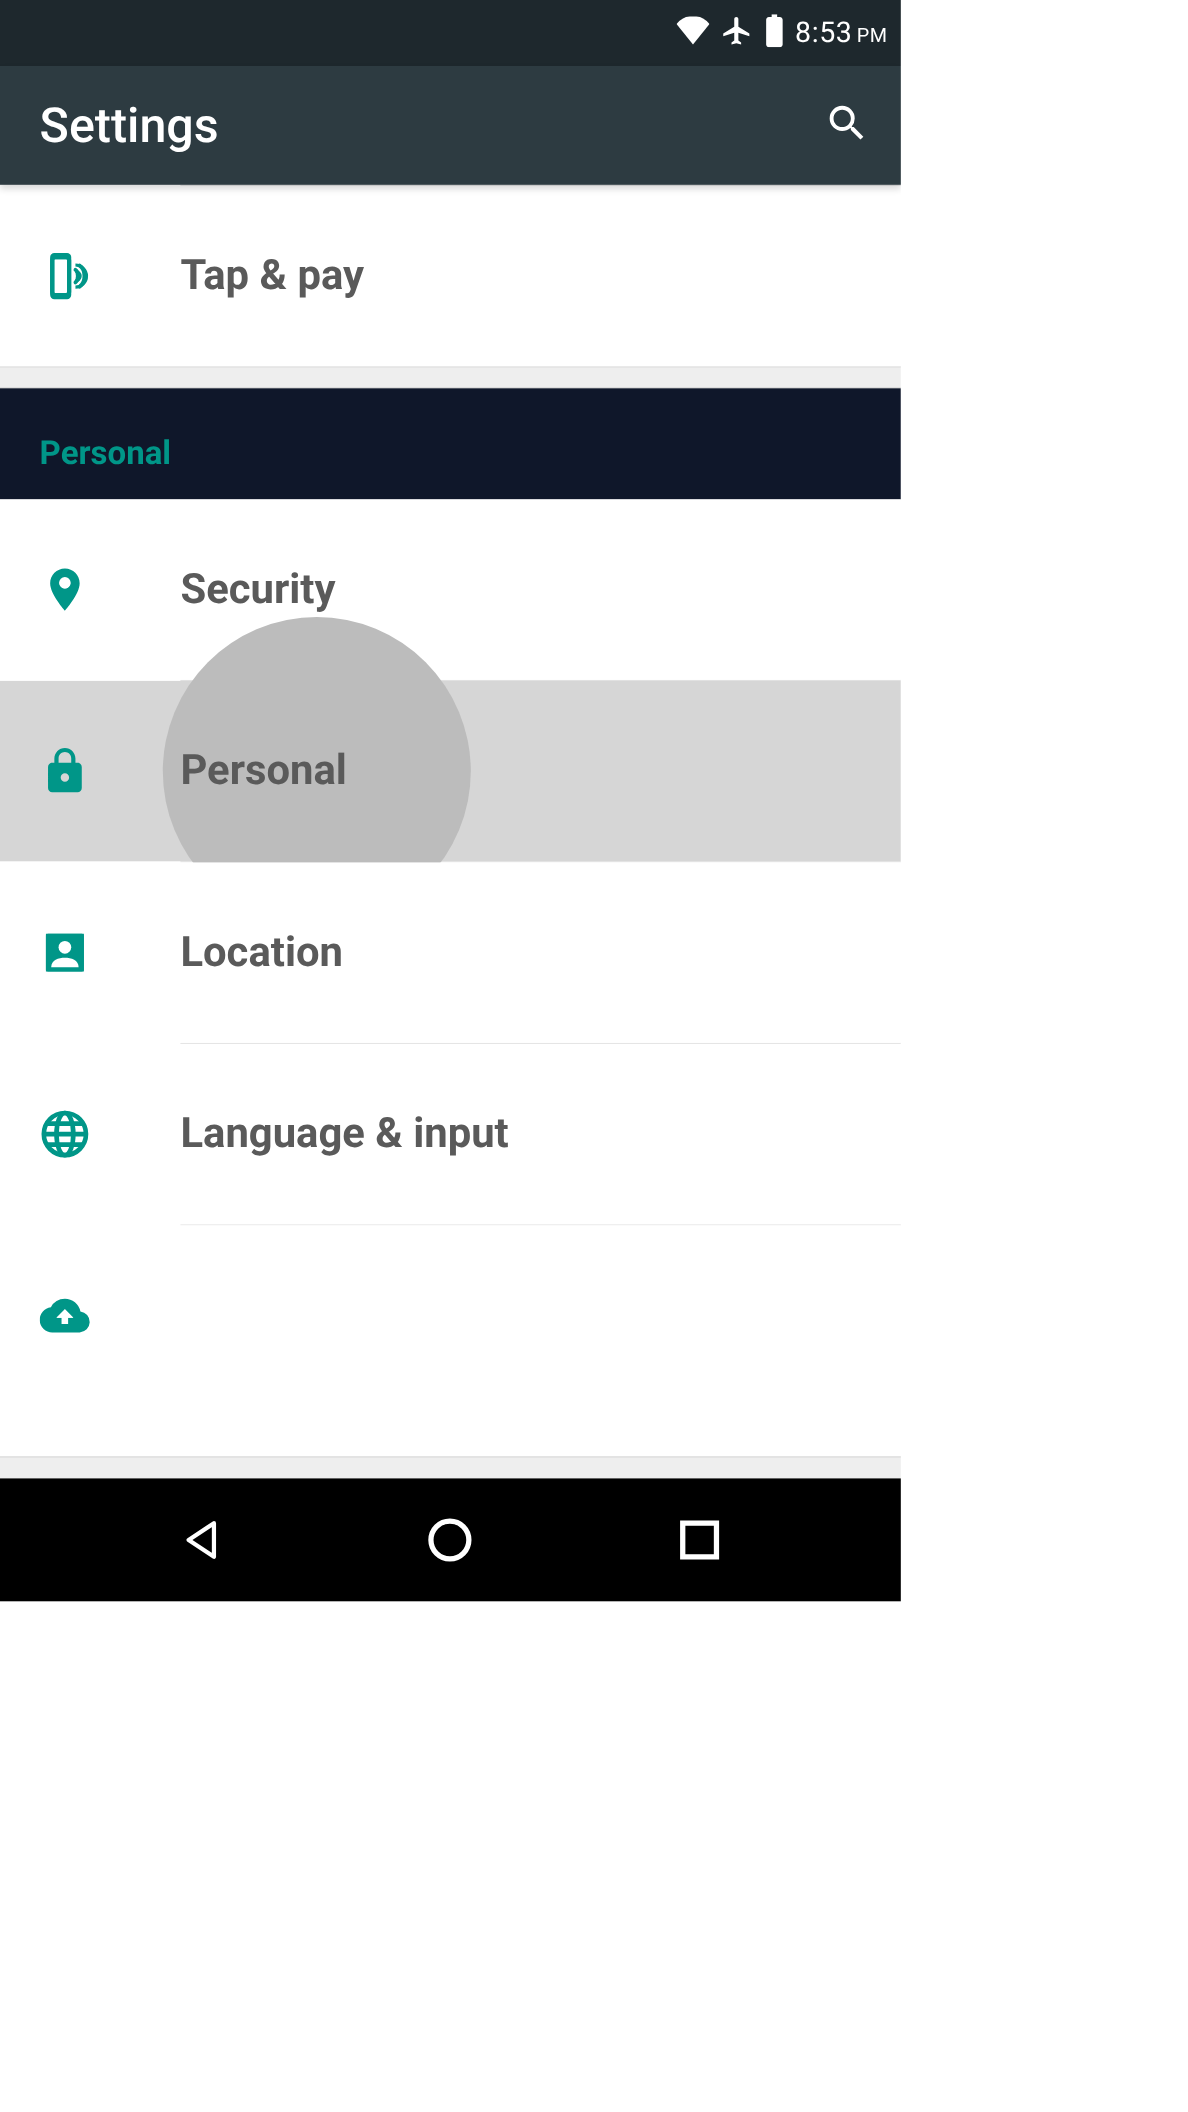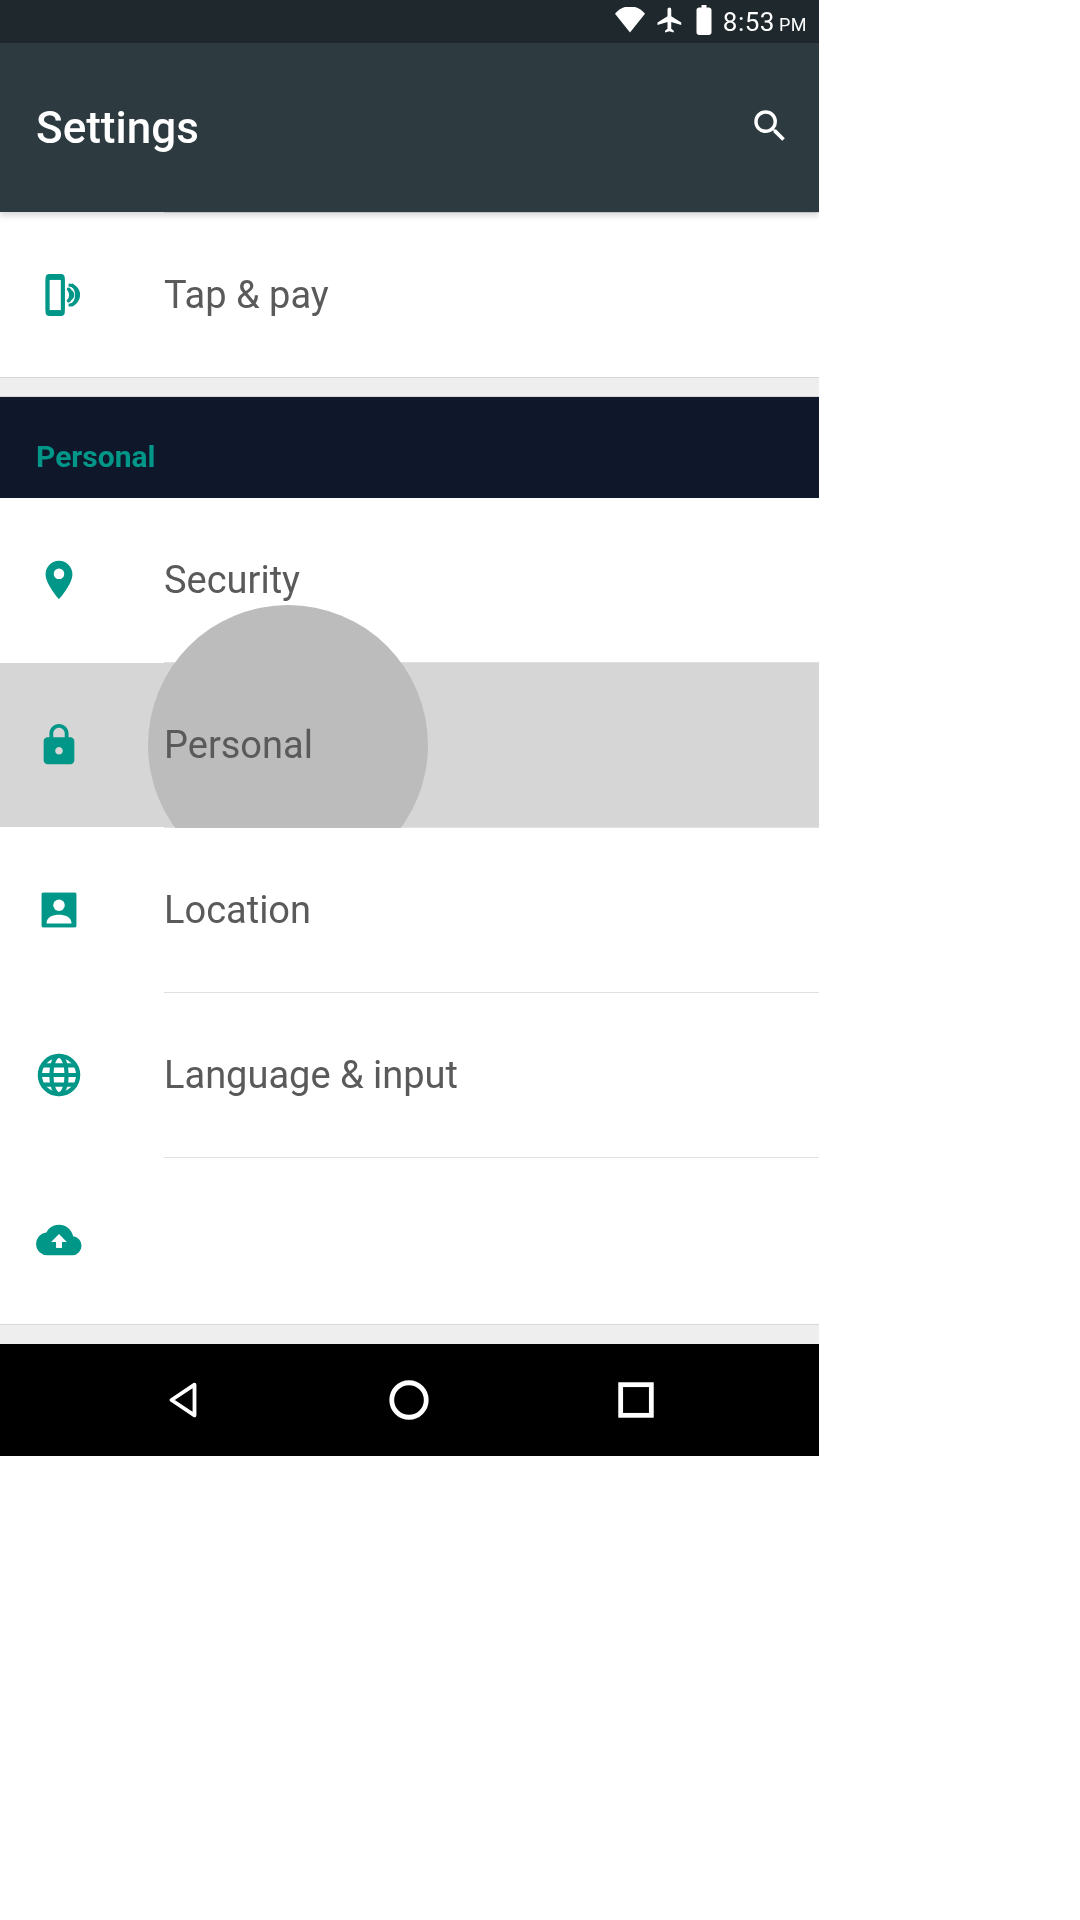--- a/index.html
+++ b/index.html
@@ -9,21 +9,21 @@
     }
     body {
       width: 819px;
       height: 1456px;
       font-family: Roboto, "Helvetica Neue", Arial, sans-serif;
       background: #ffffff;
       overflow: hidden;
       position: relative;
     }
     .status-bar {
-      height: 43px;
+      height: 60px;
       background: #1e282d;
       display: flex;
       align-items: center;
       justify-content: flex-end;
       padding: 0 12px;
       color: #ffffff;
       gap: 10px;
     }
     .status-icons {
       display: flex;
@@ -33,21 +33,21 @@
     .status-time {
       font-size: 26px;
       font-weight: 400;
       letter-spacing: 0.5px;
     }
     .status-time .ampm {
       font-size: 18px;
       margin-left: 4px;
     }
     .app-bar {
-      height: 169px;
+      height: 108px;
       background: #2d3b41;
       display: flex;
       align-items: center;
       justify-content: space-between;
       padding: 0 28px 0 36px;
       color: #ffffff;
       box-shadow: 0 4px 6px rgba(0,0,0,0.15);
       position: relative;
       z-index: 2;
     }
@@ -97,21 +97,21 @@
       flex-shrink: 0;
     }
     .list-icon svg {
       width: 46px;
       height: 46px;
       fill: #009688;
     }
     .list-label {
       font-size: 38px;
       color: #5a5a5a;
-      font-weight: 400;
+      font-weight: 700;
       z-index: 1;
       text-align: right;
     }
     .divider {
       height: 1px;
       background: #e0e0e0;
       margin-left: 164px;
     }
     .section-gap {
       height: 20px;

